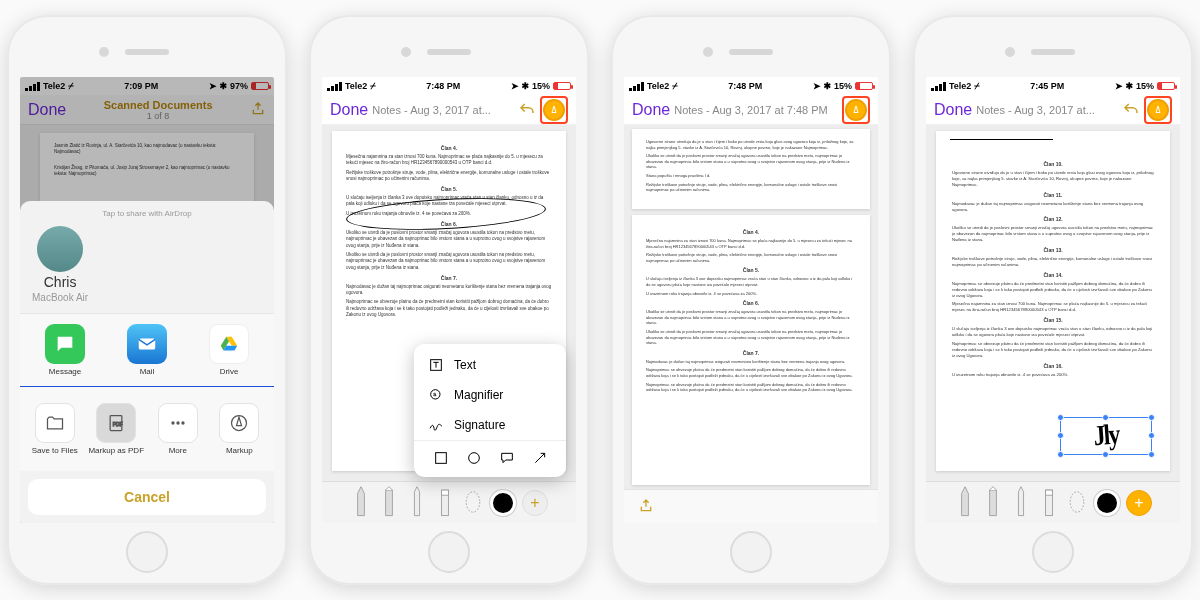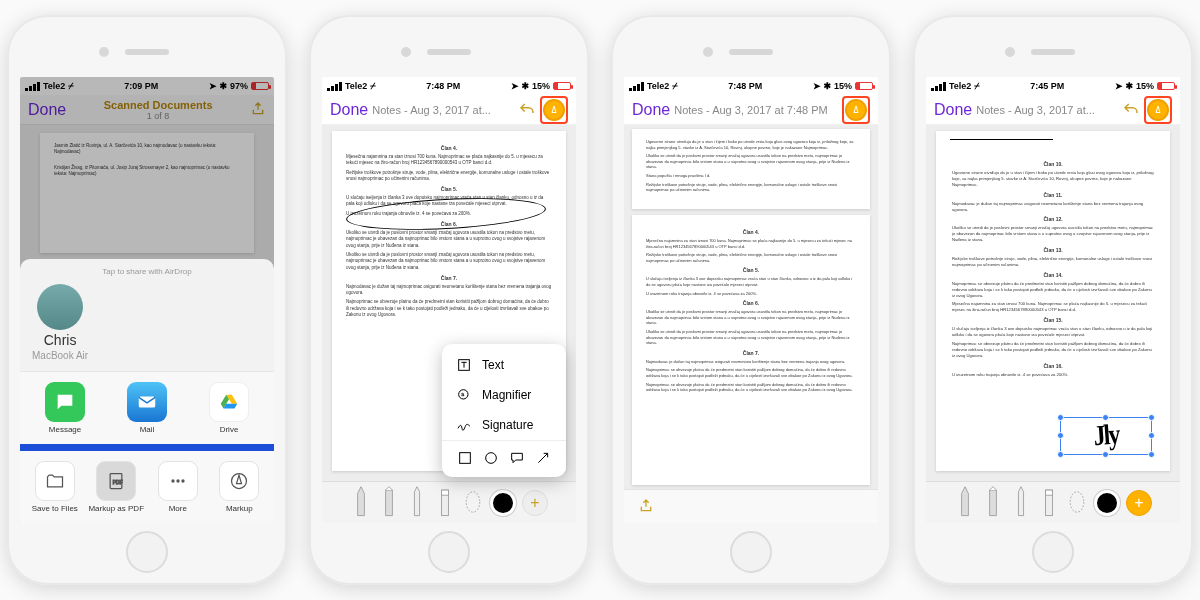--- a/index.html
+++ b/index.html
@@ -38,40 +38,40 @@
   .doc-area { flex:1; background:#ededed; display:flex; flex-direction:column; align-items:center; overflow:hidden; position:relative; padding:6px 10px; gap:6px; }
   .doc-page { background:#fff; width:100%; box-shadow:0 1px 3px rgba(0,0,0,.15); padding:10px 14px; font-size:4.5px; line-height:1.4; color:#333; position:relative; }
   .doc-page .h { font-size:5px; font-weight:700; text-align:center; margin:4px 0 2px; }
   .doc-page p { margin-bottom:3px; }
   .markup-oval { position:absolute; border:1.5px solid #000; border-radius:50%; transform:rotate(-3deg); }
   .toolbar { height:42px; background:#f3f3f3; border-top:1px solid #ddd; display:flex; align-items:flex-end; justify-content:center; gap:6px; padding:4px 6px; }
   .tool { width:22px; height:34px; position:relative; }
   .tool svg { width:100%; height:100%; }
   .colorwell { width:26px; height:26px; border-radius:50%; background:#000; border:3px solid #fff; box-shadow:0 0 0 1px #ccc; align-self:center; }
   .addcirc { width:26px; height:26px; border-radius:50%; background:#eee; border:1px solid #ddd; display:flex; align-items:center; justify-content:center; align-self:center; color:#c9a227; font-size:16px; font-weight:300; }
-  .popup { position:absolute; bottom:46px; right:10px; background:#fff; border-radius:10px; box-shadow:0 4px 18px rgba(0,0,0,.25); width:124px; padding:6px 0; }
+  .popup { position:absolute; bottom:46px; right:10px; background:#fff; border-radius:10px; box-shadow:0 4px 18px rgba(0,0,0,.25); width:152px; padding:6px 0; }
   .popup .row { display:flex; align-items:center; gap:10px; padding:7px 14px; font-size:12px; }
   .popup .row svg { width:16px; height:16px; }
   .popup .shapes { display:flex; justify-content:space-around; padding:8px 10px 4px; border-top:1px solid #eee; }
   .popup .shapes span { width:18px; height:18px; display:flex; align-items:center; justify-content:center; }
   .popup .shapes svg { width:16px; height:16px; }
 
   
   .dim { position:absolute; inset:0; background:rgba(0,0,0,.28); }
   .sheet { position:absolute; bottom:0; left:0; right:0; background:#f2f2f2; border-radius:10px 10px 0 0; padding:6px 0 0; }
   .sheet .airdrop-h { text-align:center; font-size:8px; color:#999; padding:2px; }
   .sheet .airdrop { display:flex; padding:6px 12px 10px; gap:10px; align-items:center; }
   .avatar { width:46px; height:46px; border-radius:50%; background:linear-gradient(#7aa,#588); }
   .airdrop .lbl { font-size:14px; color:#333; }
   .airdrop .sb { font-size:10px; color:#999; }
   .sheet .approw { display:flex; justify-content:space-around; padding:10px 4px; background:#f8f8f8; border-top:1px solid #e6e6e6; }
   .appicon { display:flex; flex-direction:column; align-items:center; gap:3px; width:56px; }
   .appicon .ic { width:40px; height:40px; border-radius:9px; display:flex; align-items:center; justify-content:center; }
   .appicon .lbl { font-size:8px; color:#333; text-align:right; }
-  .sheet .actrow { display:flex; justify-content:space-around; padding:10px 4px; background:#f8f8f8; border-top:7px solid #1d4ed8; }
+  .sheet .actrow { display:flex; justify-content:space-around; padding:16px 4px; background:#f8f8f8; border-top:1px solid #1d4ed8; }
   .actic { width:40px; height:40px; border-radius:9px; background:#fff; border:1px solid #e3e3e3; display:flex; align-items:center; justify-content:center; color:#555; }
   .cancel { margin:8px; background:#fff; border-radius:10px; text-align:center; padding:10px; font-size:14px; font-weight:600; color:#c9a227; }
   .bottombar { height:34px; background:#f9f9f9; border-top:1px solid #e3e3e3; display:flex; align-items:center; justify-content:space-between; padding:0 14px; }
   .pagelabel { position:absolute; top:4px; left:8px; font-size:9px; color:#999; }
   .sel-box { position:absolute; border:1px solid #3b82f6; }
   .sel-box i { position:absolute; width:7px; height:7px; background:#3b82f6; border:1px solid #fff; border-radius:50%; }
   .sel-box i.tl{top:-4px;left:-4px} .sel-box i.tr{top:-4px;right:-4px}
   .sel-box i.bl{bottom:-4px;left:-4px} .sel-box i.br{bottom:-4px;right:-4px}
   .sel-box i.tm{top:-4px;left:50%;margin-left:-4px} .sel-box i.bm{bottom:-4px;left:50%;margin-left:-4px}
   .sel-box i.lm{left:-4px;top:50%;margin-top:-4px} .sel-box i.rm{right:-4px;top:50%;margin-top:-4px}
@@ -194,20 +194,21 @@
         <div class="appicon">
           <div class="actic">
                 <svg width="20" height="20" viewBox="0 0 24 24" fill="none" stroke="#555" stroke-width="1.5">
                   <circle cx="12" cy="12" r="9"></circle>
                   <path d="M12 5l3 10h-6z"></path>
                 </svg>
               </div>
           <div class="lbl">Markup</div>
         </div>
       </div>
+      <div class="cancel">Cancel</div>
     </div>
   </div>
 </div>
 
 <div class="phone">
   <div class="speaker"></div>
       <div class="camera"></div>
       <div class="home"></div>
   <div class="screen">
     <div class="status">

